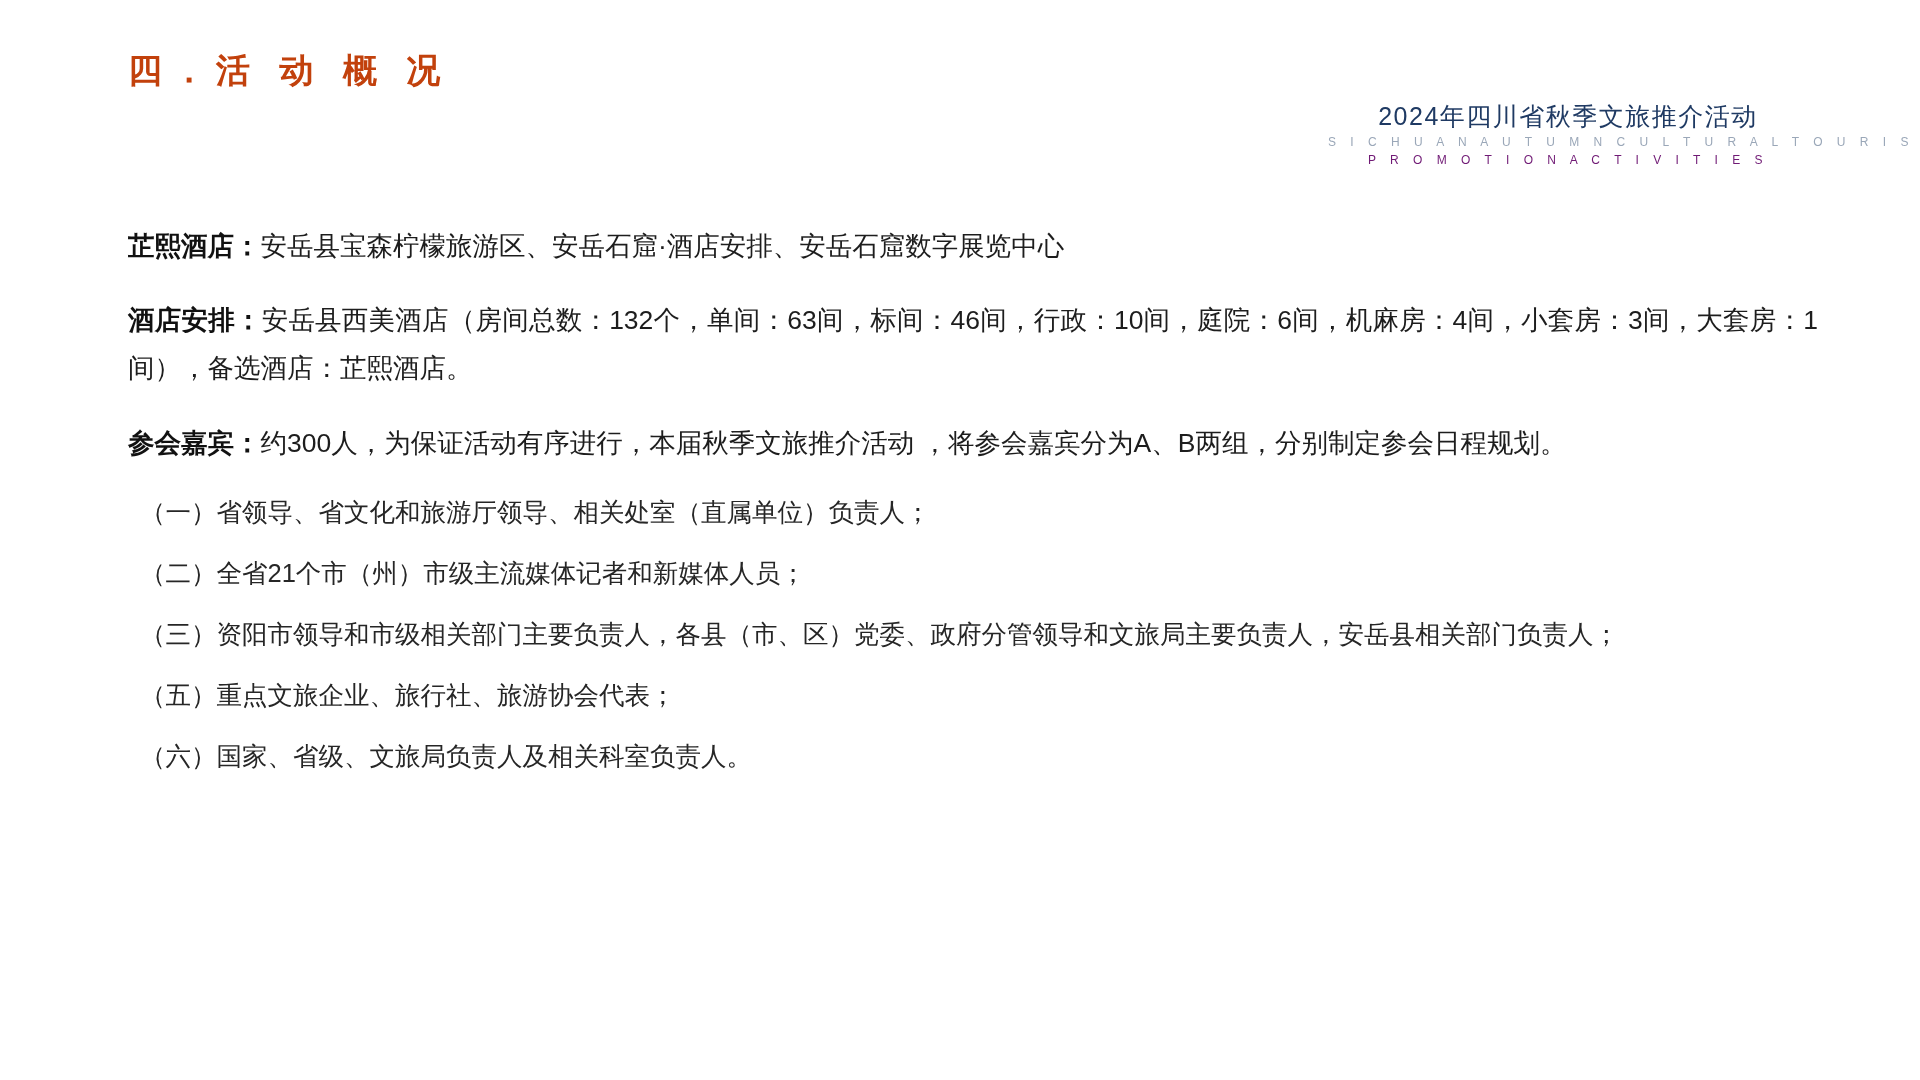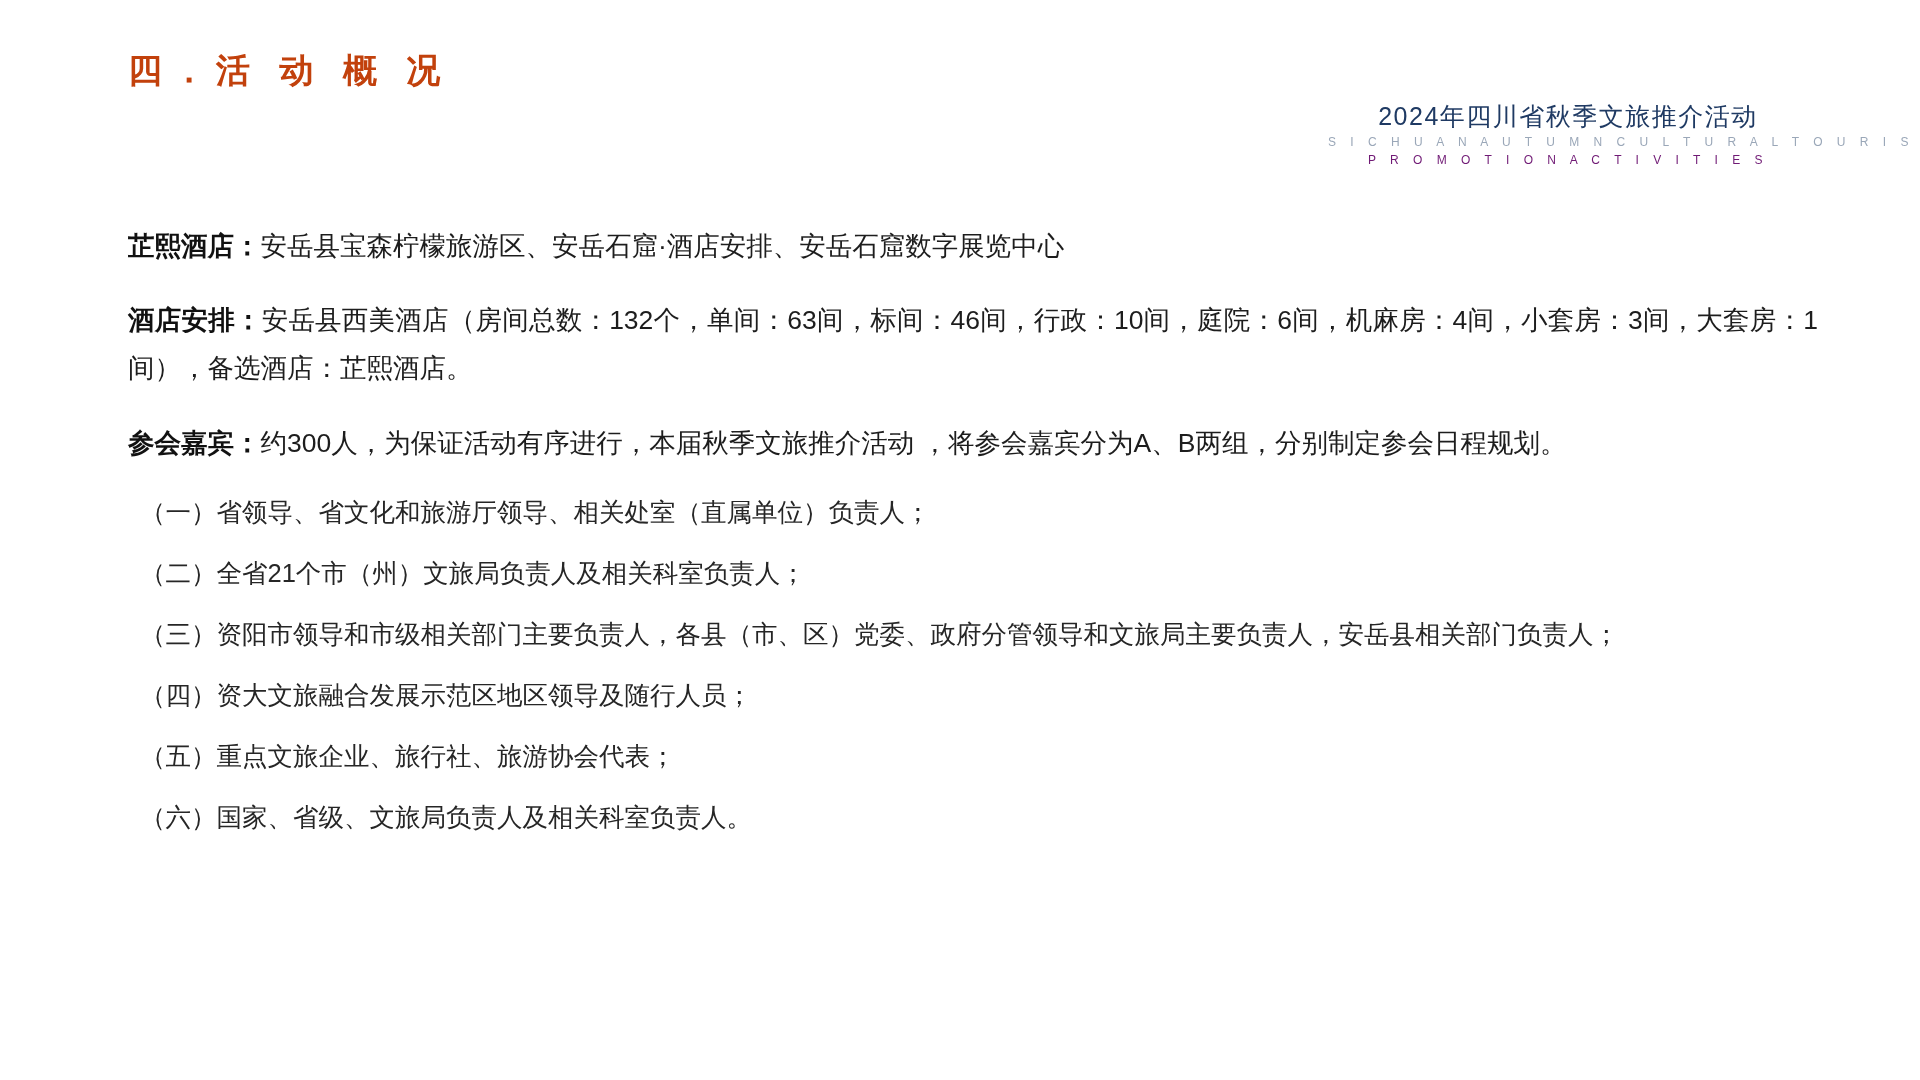--- a/index.html
+++ b/index.html
@@ -119,21 +119,20 @@
     <p class="para">
       <span class="lead">酒店安排：</span><span>安岳县西美酒店（房间总数：132个，单间：63间，标间：46间，行政：10间，庭院：6间，机麻房：4间，小套房：3间，大套房：1间），备选酒店：芷熙酒店。</span>
     </p>
 
     <p class="para">
       <span class="lead">参会嘉宾：</span><span>约300人，为保证活动有序进行，本届秋季文旅推介活动 ，将参会嘉宾分为A、B两组，分别制定参会日程规划。</span>
     </p>
 
     <div class="list">
       <div class="list-item">（一）省领导、省文化和旅游厅领导、相关处室（直属单位）负责人；</div>
-      <div class="list-item">（二）全省21个市（州）文旅局负责人及相关科室负责人；</div>
+      <div class="list-item">（二）全省21个市（州）市级主流媒体记者和新媒体人员；</div>
       <div class="list-item">（三）资阳市领导和市级相关部门主要负责人，各县（市、区）党委、政府分管领导和文旅局主要负责人，安岳县相关部门负责人；</div>
-      <div class="list-item">（四）资大文旅融合发展示范区地区领导及随行人员；</div>
       <div class="list-item">（五）重点文旅企业、旅行社、旅游协会代表；</div>
       <div class="list-item">（六）国家、省级、文旅局负责人及相关科室负责人。</div>
     </div>
 
   </div>
 </div>
 
 </body></html>

